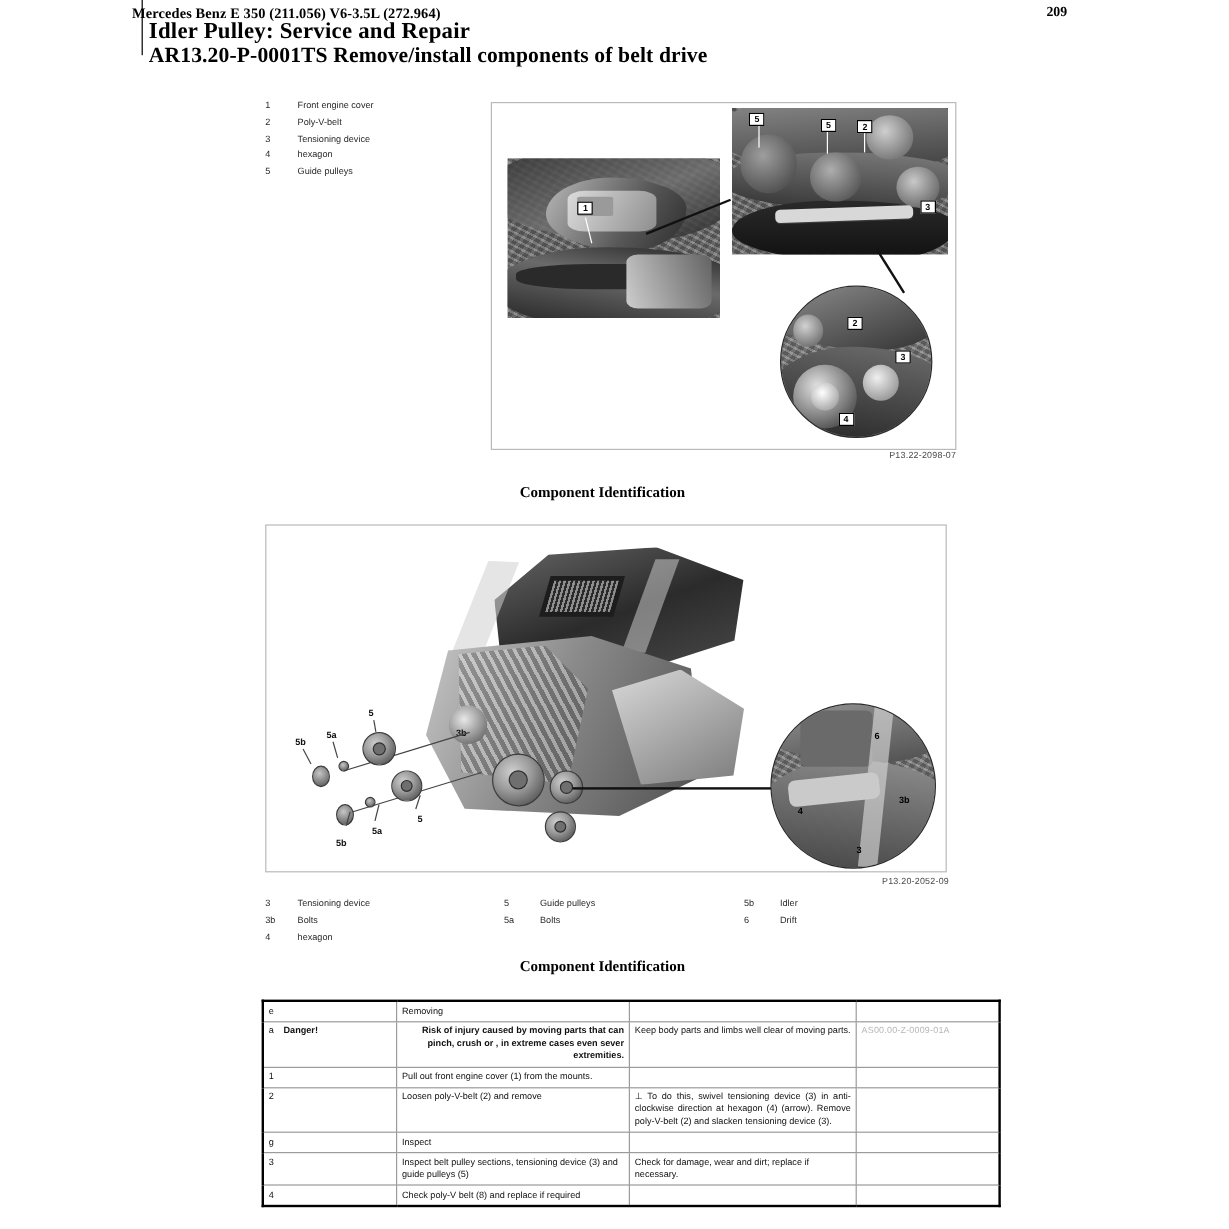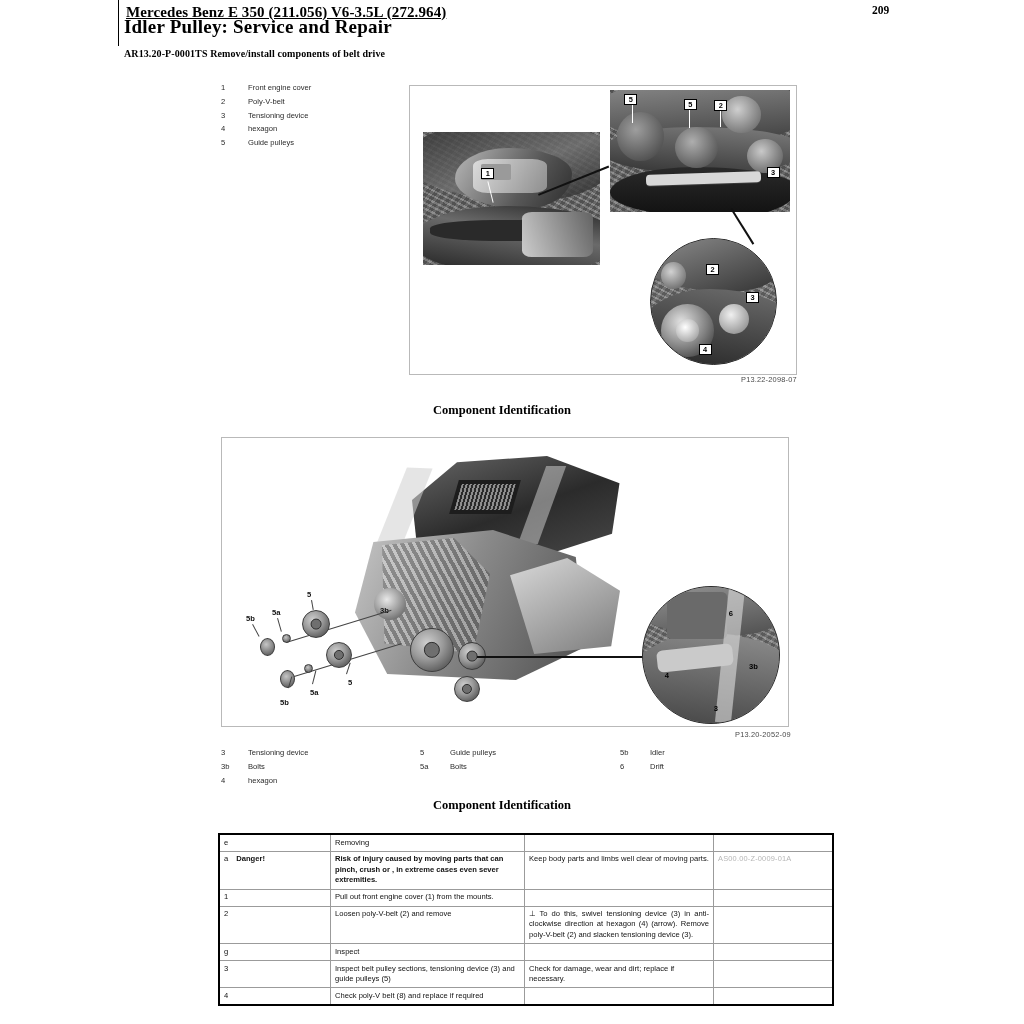--- a/index.html
+++ b/index.html
@@ -1,28 +1,28 @@
 <!DOCTYPE html>
 <html><head>
 <meta charset="utf-8">
 <style>
   html,body{margin:0;padding:0;}
   body{width:1024px;height:1024px;background:#ffffff;
        font-family:"Liberation Sans",sans-serif;color:#000;overflow:hidden;position:relative;}
 
   
   .page-rule{position:absolute;left:118px;top:0;width:1px;height:46px;background:#000;}
-  .veh-line{position:absolute;left:126px;top:4px;font-family:"Liberation Serif",serif;
-            font-weight:bold;font-size:15px;letter-spacing:.1px;white-space:nowrap;text-decoration:underline;}
+  .veh-line{position:absolute;left:110px;top:4px;font-family:"Liberation Serif",serif;
+            font-weight:bold;font-size:12px;letter-spacing:.1px;white-space:nowrap;}
   .page-num{position:absolute;left:872px;top:4px;font-family:"Liberation Serif",serif;
             font-weight:bold;font-size:11.5px;}
   .doc-title{position:absolute;left:124px;top:16px;font-family:"Liberation Serif",serif;
              font-weight:bold;font-size:19px;letter-spacing:.2px;}
-  .proc-title{position:absolute;left:124px;top:48px;font-family:"Liberation Serif",serif;
-              font-weight:bold;font-size:10px;letter-spacing:.1px;}
+  .proc-title{position:absolute;left:124px;top:36px;font-family:"Liberation Serif",serif;
+              font-weight:bold;font-size:18px;letter-spacing:.1px;}
 
   
   .legend{position:absolute;font-size:7.6px;color:#2a2a2a;}
   .legend .row{display:flex;line-height:13.8px;white-space:nowrap;}
   .legend .k{width:27px;flex:none;}
   .legend-top{left:221px;top:81px;}
   .legend-b1{left:221px;top:746px;}
   .legend-b2{left:420px;top:746px;}
   .legend-b3{left:620px;top:746px;}
   .legend-b2 .k,.legend-b3 .k{width:30px;}
@@ -75,21 +75,21 @@
   .ptable td{border:.7px solid #9b9b9b;vertical-align:top;padding:2.5px 4px 3px 4px;
              line-height:10.4px;}
   .ptable .outer-l{border-left:2px solid #000;}
   .ptable .outer-r{border-right:2px solid #000;}
   .col-a{width:102px;}
   .col-b{width:185px;}
   .col-c{width:180px;}
   .col-d{width:110px;}
   .mk{display:inline-block;margin-right:8px;}
   .danger-word{font-weight:bold;}
-  .bold-t{font-weight:bold;}
+  .bold-t{font-weight:bold;text-align:right;}
   .refcode{color:#b6b6b6;font-size:7.4px;letter-spacing:.2px;}
   .note-txt{text-align:justify;}
   .tbl-top{border-top:2px solid #000 !important;}
   .tbl-bot{border-bottom:2px solid #000 !important;}
 </style>
 </head>
 <body>
 
 <div class="page-rule"></div>
 <div class="veh-line">Mercedes Benz E 350 (211.056) V6-3.5L (272.964)</div>

